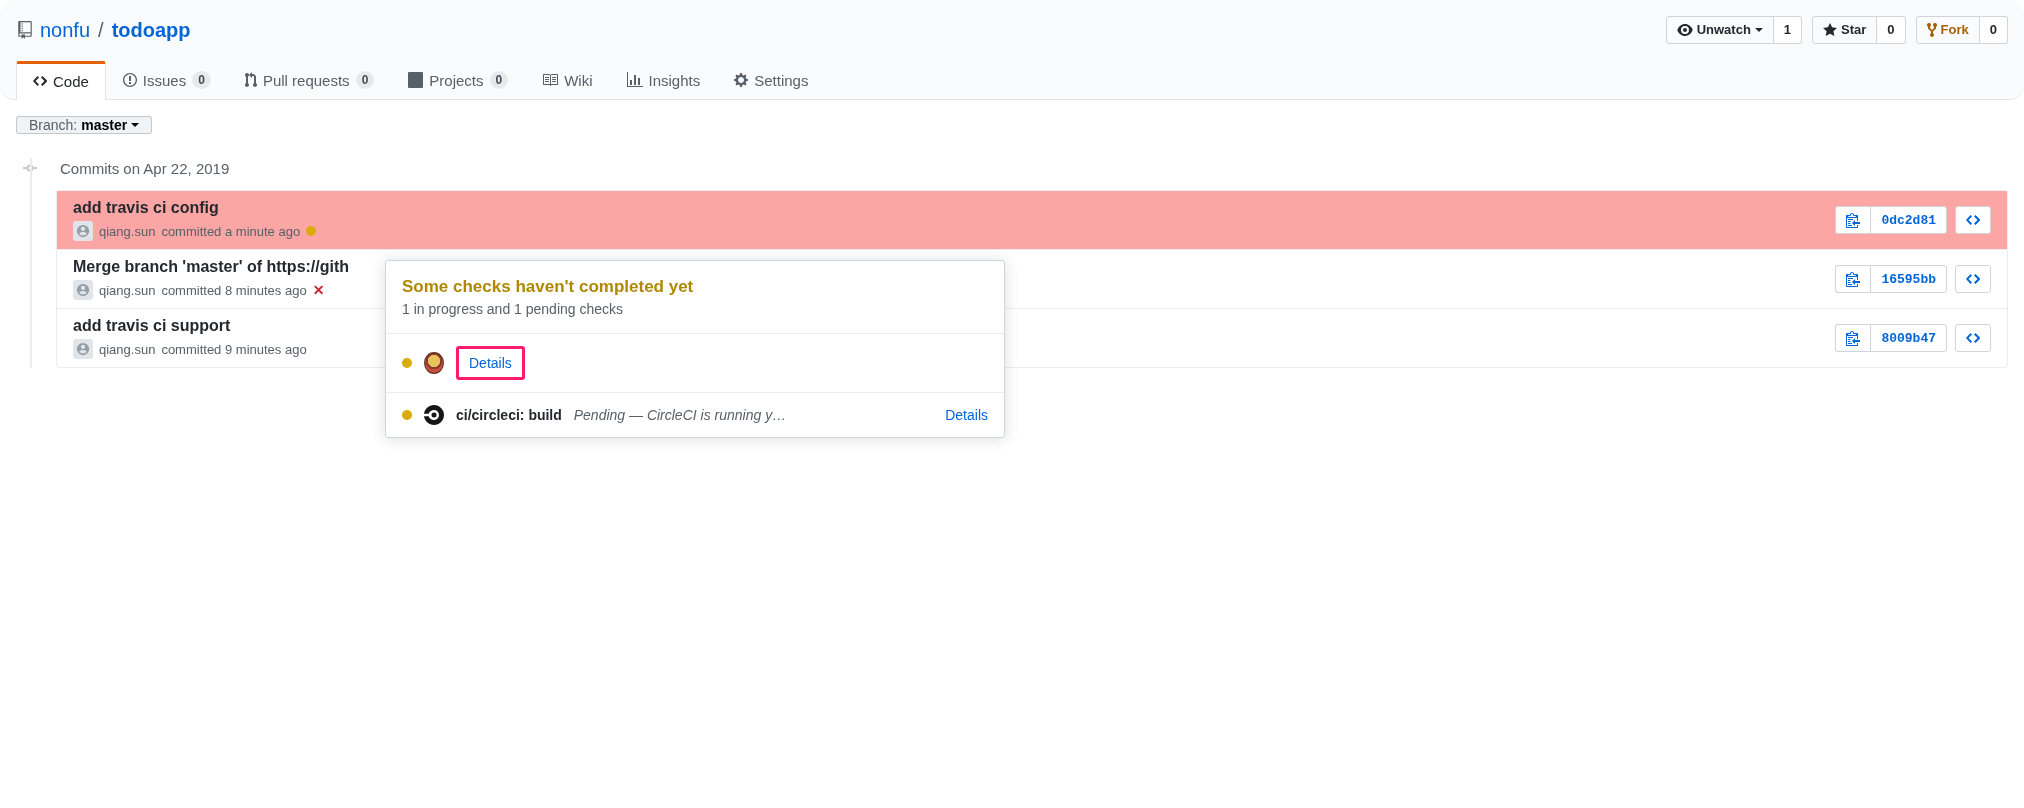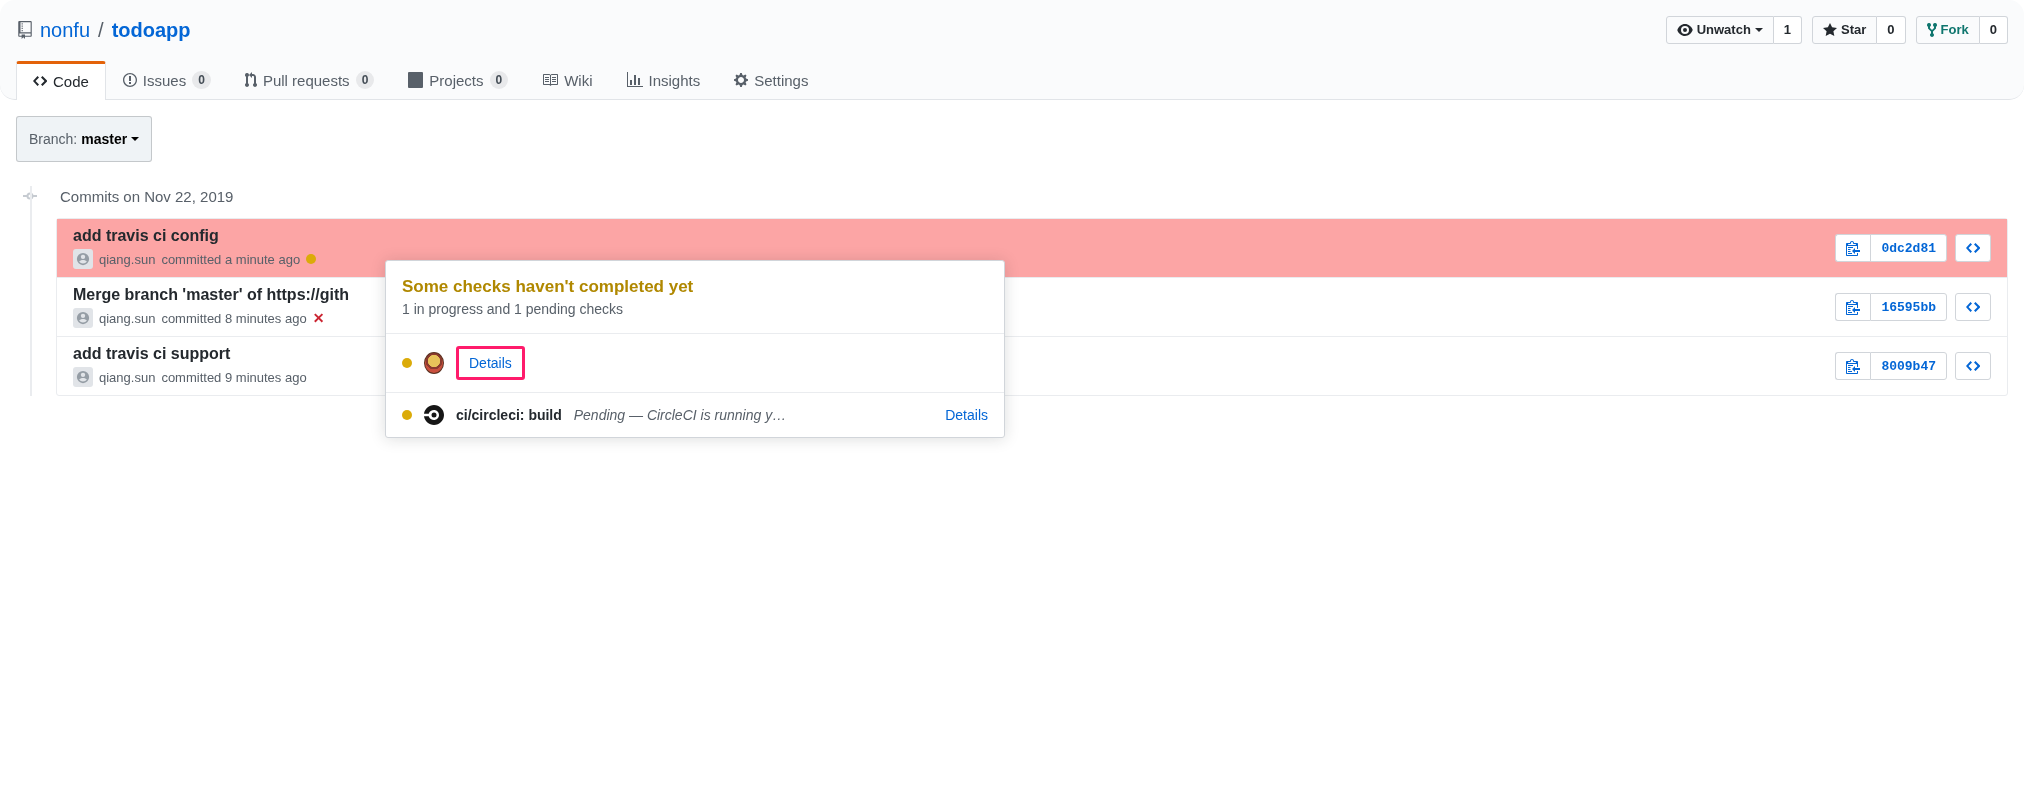--- a/index.html
+++ b/index.html
@@ -9,28 +9,28 @@
 .repo-title { font-size: 20px; font-weight: 400; display: flex; align-items: center; gap: 6px; }
 .repo-title a { color: #0366d6; text-decoration: none; }
 .repo-title .slash { color: #586069; margin: 0 2px; }
 .repo-title strong a { font-weight: 600; }
 .repo-icon { color: #586069; }
 .page-actions { display: flex; gap: 10px; }
 .btn-with-count { display: flex; }
 .btn { background: #fafbfc; border: 1px solid #d1d5da; border-radius: 3px; padding: 3px 10px; font-size: 13px; font-weight: 600; color: #24292e; display: inline-flex; align-items: center; gap: 4px; cursor: pointer; line-height: 20px; }
 .btn-with-count .btn { border-top-right-radius: 0; border-bottom-right-radius: 0; }
 .social-count { background: #fff; border: 1px solid #d1d5da; border-left: 0; border-radius: 0 3px 3px 0; padding: 3px 10px; font-size: 13px; font-weight: 600; color: #24292e; line-height: 20px; }
-.btn.disabled { color: #0f766e; }
+.btn.disabled { color: #a16207; }
 .reponav { display: flex; gap: 0; }
 .reponav-item { display: flex; align-items: center; gap: 6px; padding: 10px 16px; color: #586069; text-decoration: none; border: 1px solid transparent; border-bottom: 0; font-size: 15px; cursor: pointer; }
 .reponav-item.selected { background: #fff; border-color: #e1e4e8; border-top: 3px solid #e36209; border-radius: 3px 3px 0 0; color: #24292e; padding-top: 8px; position: relative; top: 1px; }
 .reponav-item .counter { background: rgba(27,31,35,0.08); border-radius: 20px; padding: 2px 6px; font-size: 12px; font-weight: 600; color: #444d56; }
 .octicon { fill: currentColor; display: inline-block; vertical-align: text-bottom; }
 .main { padding: 16px; }
-.branch-select { display: inline-flex; align-items: center; background: #eff3f6; border: 1px solid rgba(27,31,35,0.2); border-radius: 3px; padding: 14px 12px; font-size: 14px; cursor: pointer; gap: 4px; }
+.branch-select { display: inline-flex; align-items: center; background: #eff3f6; border: 1px solid rgba(27,31,35,0.2); border-radius: 3px; padding: 0 12px; font-size: 14px; cursor: pointer; gap: 4px; }
 .branch-select .label { color: #586069; }
 .branch-select strong { font-weight: 600; }
 .commits-listing { margin-top: 24px; position: relative; padding-left: 40px; }
 .timeline-line { position: absolute; left: 14px; top: 0; bottom: 0; width: 2px; background: #eaecef; }
 .commit-group-title { display: flex; align-items: center; gap: 16px; color: #586069; font-size: 15px; margin-bottom: 12px; margin-left: -40px; }
 .commit-dot-wrapper { width: 28px; display: flex; justify-content: center; background: #fff; padding: 2px 0; }
 .commit-dot { color: #c6cbd1; }
 .commit-group { border: 1px solid #eaecef; border-radius: 3px; }
 .commit-row { display: flex; align-items: center; padding: 8px 16px; border-bottom: 1px solid #eaecef; position: relative; }
 .commit-row:last-child { border-bottom: 0; }
@@ -167,21 +167,21 @@
   <div class="commits-listing">
     <div class="timeline-line"></div>
     <div class="commit-group-title">
       <span class="commit-dot-wrapper">
         <svg class="octicon commit-dot" width="14" height="16" viewBox="0 0 14 16">
             <circle cx="7" cy="8" r="2.5" fill="none" stroke="currentColor" stroke-width="2"></circle>
             <line x1="0" y1="8" x2="4" y2="8" stroke="currentColor" stroke-width="2"></line>
             <line x1="10" y1="8" x2="14" y2="8" stroke="currentColor" stroke-width="2"></line>
           </svg>
       </span>
-      <span>Commits on Nov 22, 2019</span>
+      <span>Commits on Apr 22, 2019</span>
     </div>
     <div class="commit-group">
 
       <div class="commit-row highlighted">
         <div class="commit-info">
           <div class="commit-title">add travis ci config</div>
           <div class="commit-meta">
             <span class="avatar-placeholder">
               <svg width="14" height="14" viewBox="0 0 16 16" fill="#959da5">
                   <path d="M8 1a7 7 0 100 14A7 7 0 008 1zm0 2a2.5 2.5 0 110 5 2.5 2.5 0 010-5zm0 10c-1.8 0-3.4-.9-4.4-2.2.5-1.2 2.8-1.8 4.4-1.8s3.9.6 4.4 1.8C11.4 12.1 9.8 13 8 13z"></path>

